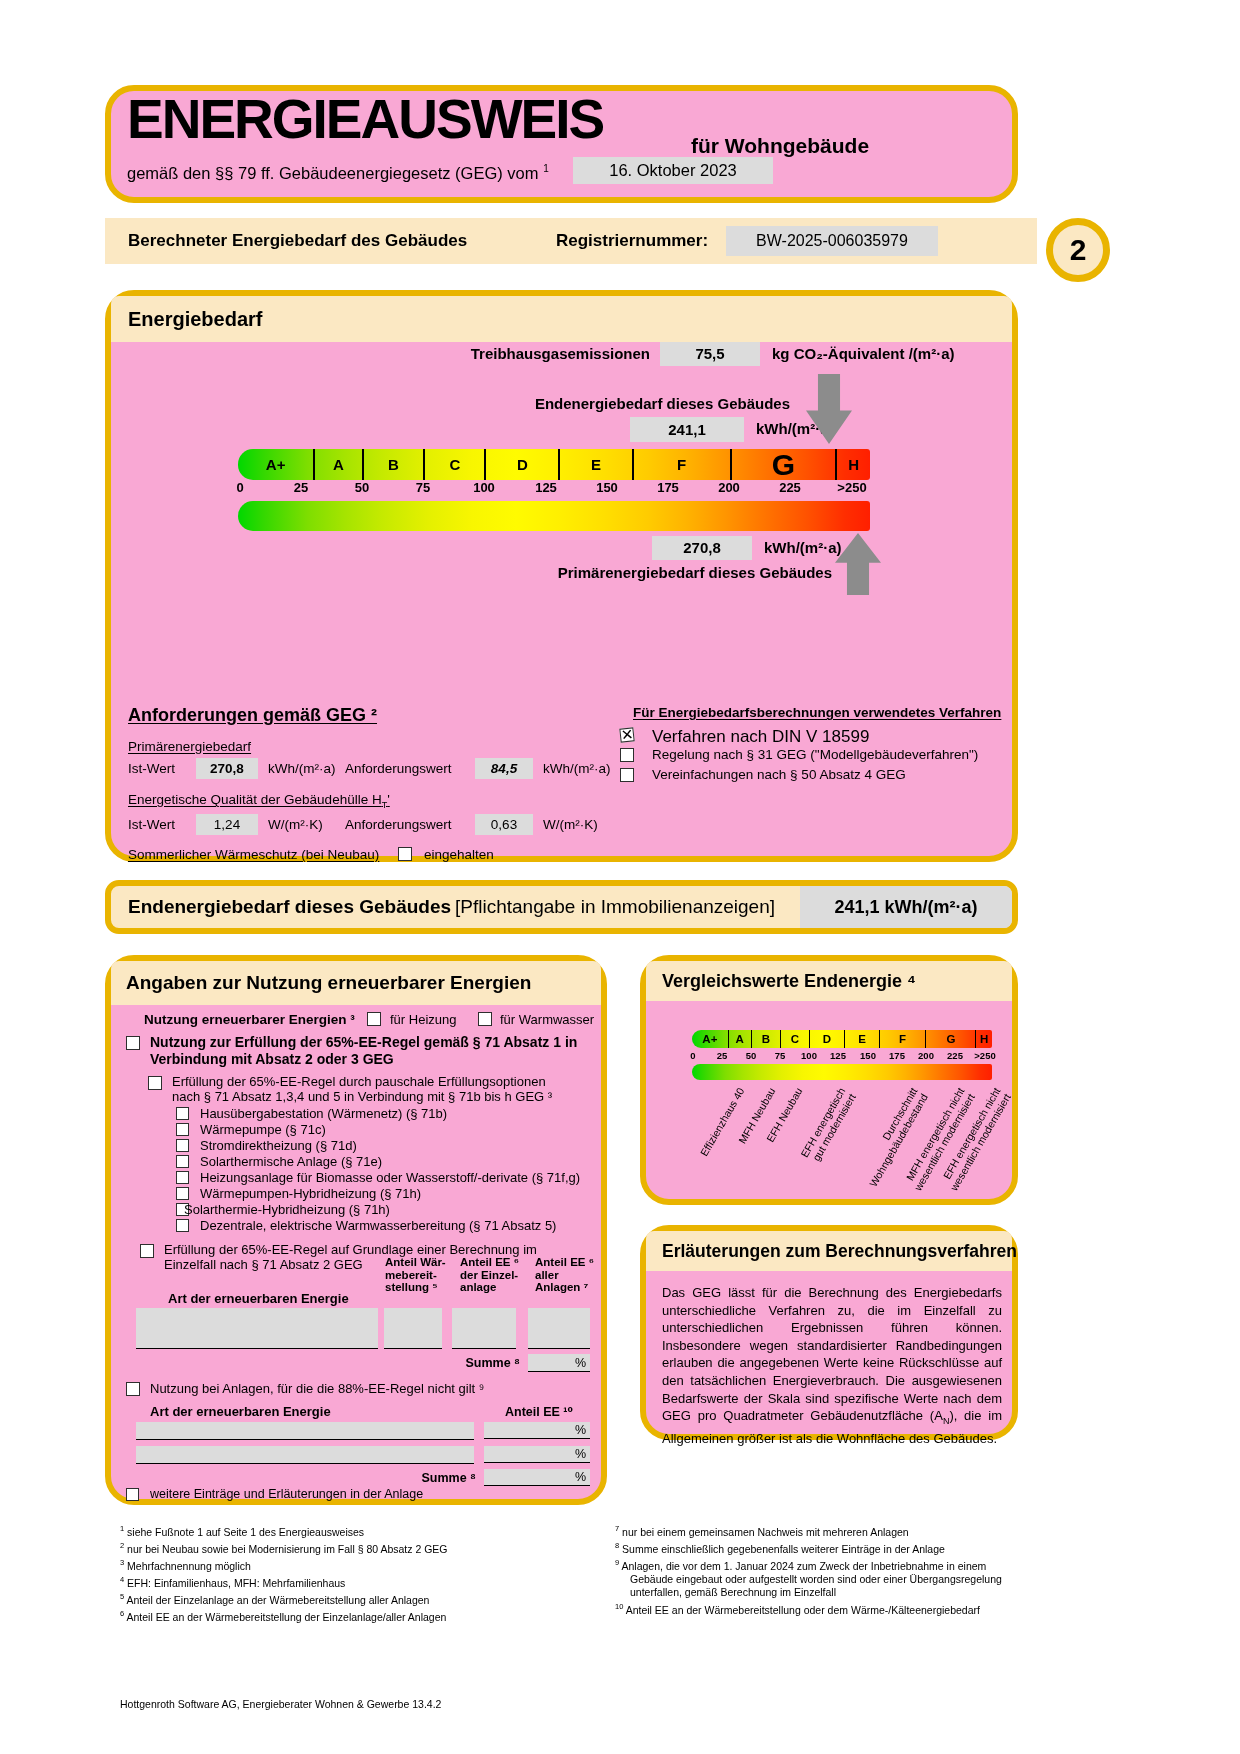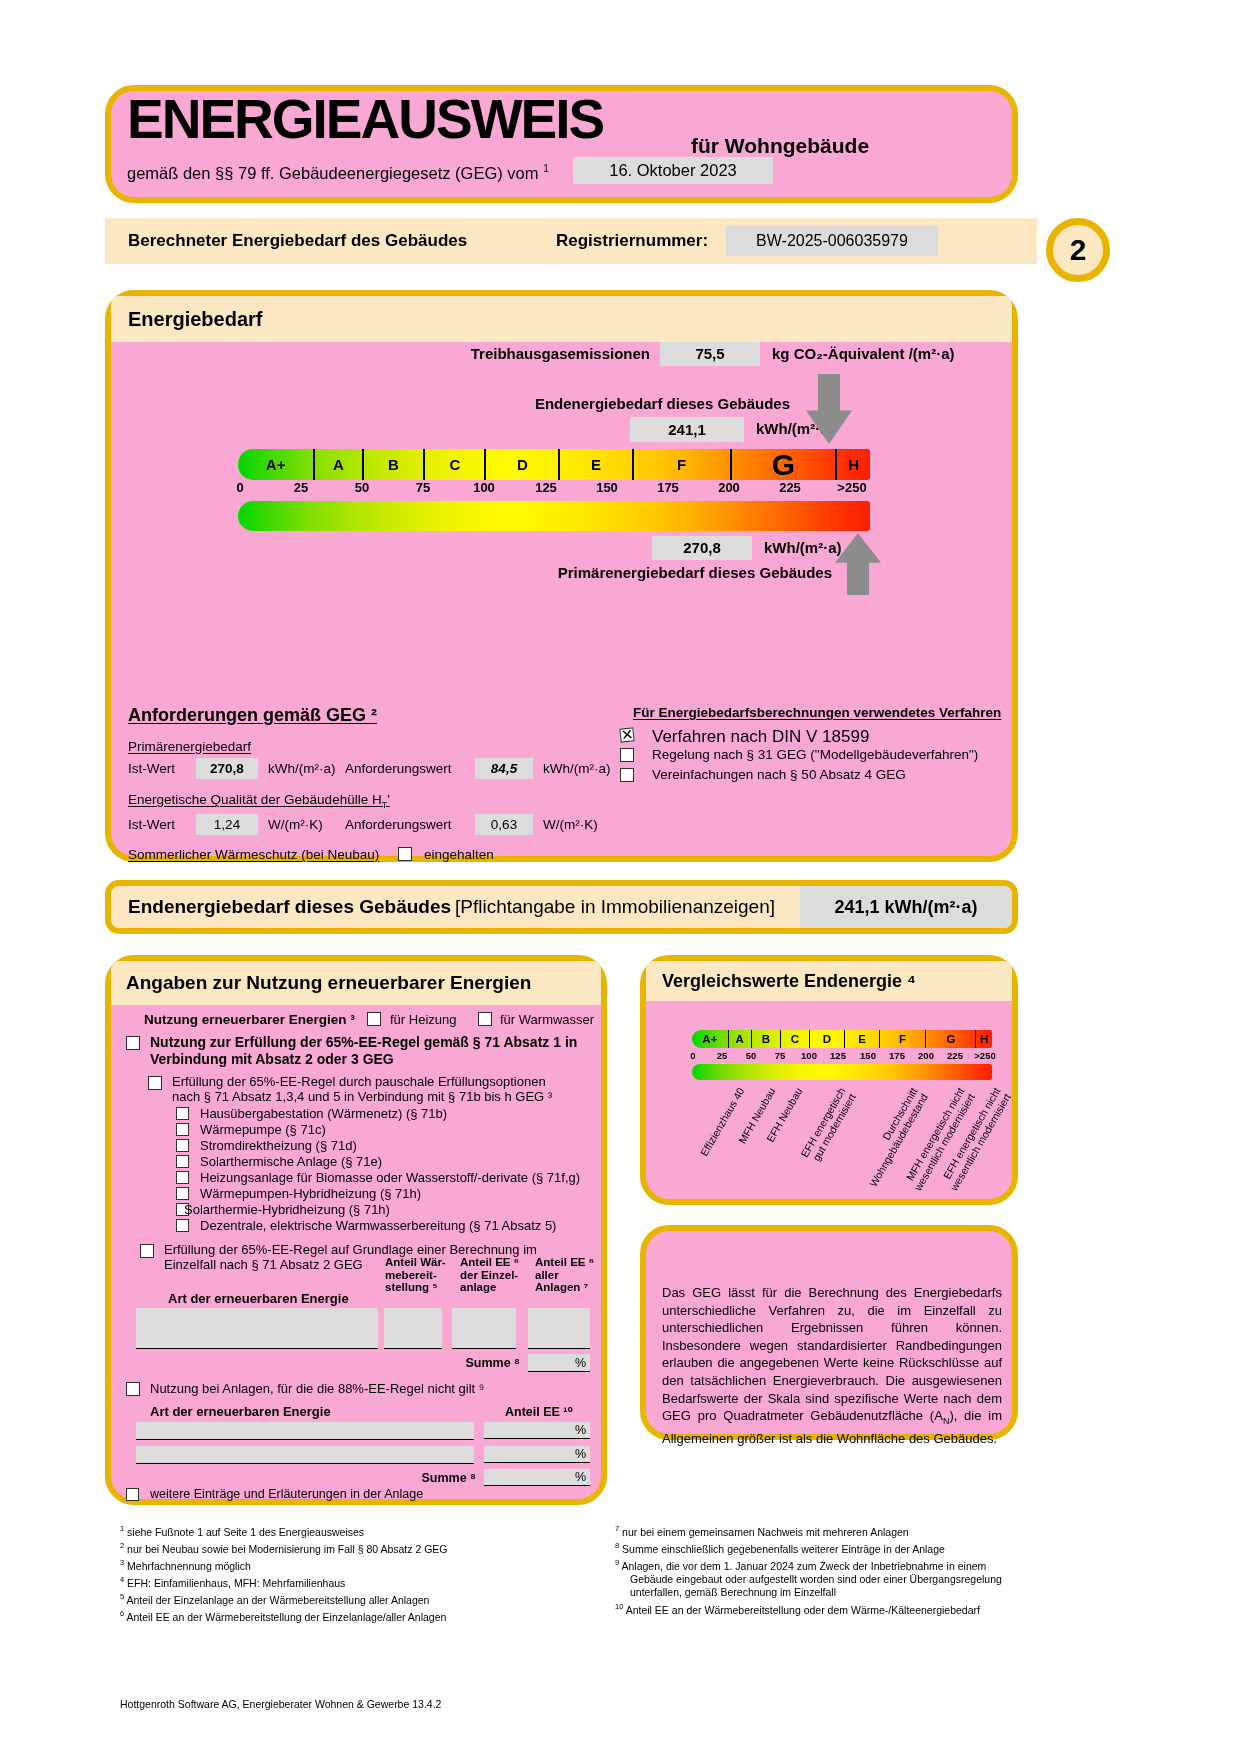--- a/index.html
+++ b/index.html
@@ -292,20 +292,23 @@
 gut modernisiert</div>
     <div class="vlabel" style="left:114px;top:125px;">Durchschnitt
 Wohngebäudebestand</div>
     <div class="vlabel" style="left:161px;top:125px;">MFH energetisch nicht
 wesentlich modernisiert</div>
     <div class="vlabel" style="left:197px;top:125px;">EFH energetisch nicht
 wesentlich modernisiert</div>
   </div>
 
   <div class="goldbox" style="left:640px;top:1225px;width:378px;height:215px;">
+    <div class="bandhdr" style="height:40px;">
+      <div class="t b" style="left:16px;top:0;line-height:40px;font-size:17.5px;">Erläuterungen zum Berechnungsverfahren</div>
+    </div>
     <div class="t jus" style="left:16px;top:53px;width:340px;font-size:13px;line-height:17.6px;">
       <span>Das GEG lässt für die Berechnung des Energiebedarfs unterschiedliche Verfahren zu, die im Einzelfall zu unterschiedlichen Ergebnissen führen können. Insbesondere wegen standardisierter Randbedingungen erlauben die angegebenen Werte keine Rückschlüsse auf den tatsächlichen Energieverbrauch. Die ausgewiesenen Bedarfswerte der Skala sind spezifische Werte nach dem GEG pro Quadratmeter Gebäudenutzfläche (A</span><sub class="sm">N</sub><span>), die im Allgemeinen größer ist als die Wohnfläche des Gebäudes.</span>
     </div>
   </div>
 
   <div class="abs" style="left:120px;top:1522px;width:480px;">
     <div class="fn"><sup>1</sup> <span>siehe Fußnote 1 auf Seite 1 des Energieausweises</span></div>
     <div class="fn"><sup>2</sup> <span>nur bei Neubau sowie bei Modernisierung im Fall § 80 Absatz 2 GEG</span></div>
     <div class="fn"><sup>3</sup> <span>Mehrfachnennung möglich</span></div>
     <div class="fn"><sup>4</sup> <span>EFH: Einfamilienhaus, MFH: Mehrfamilienhaus</span></div>

